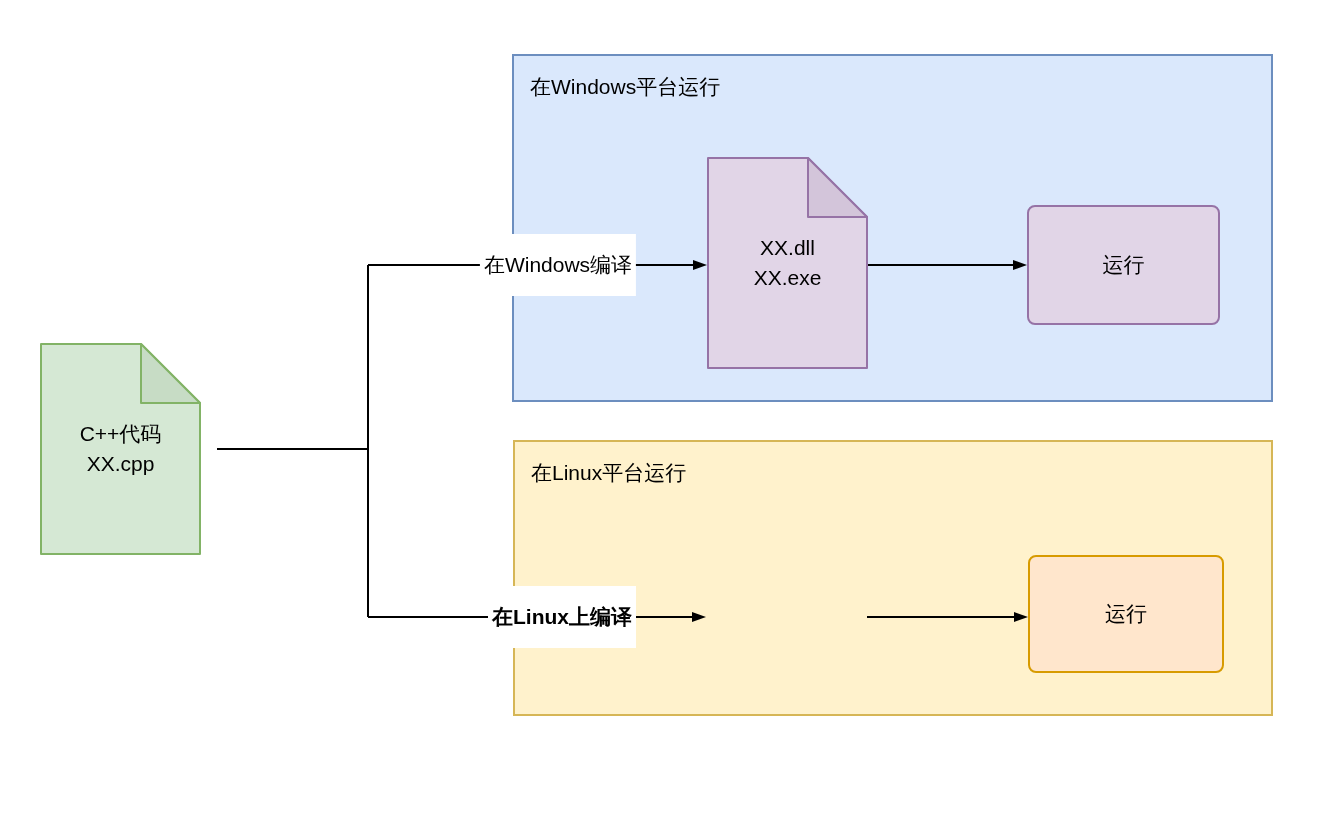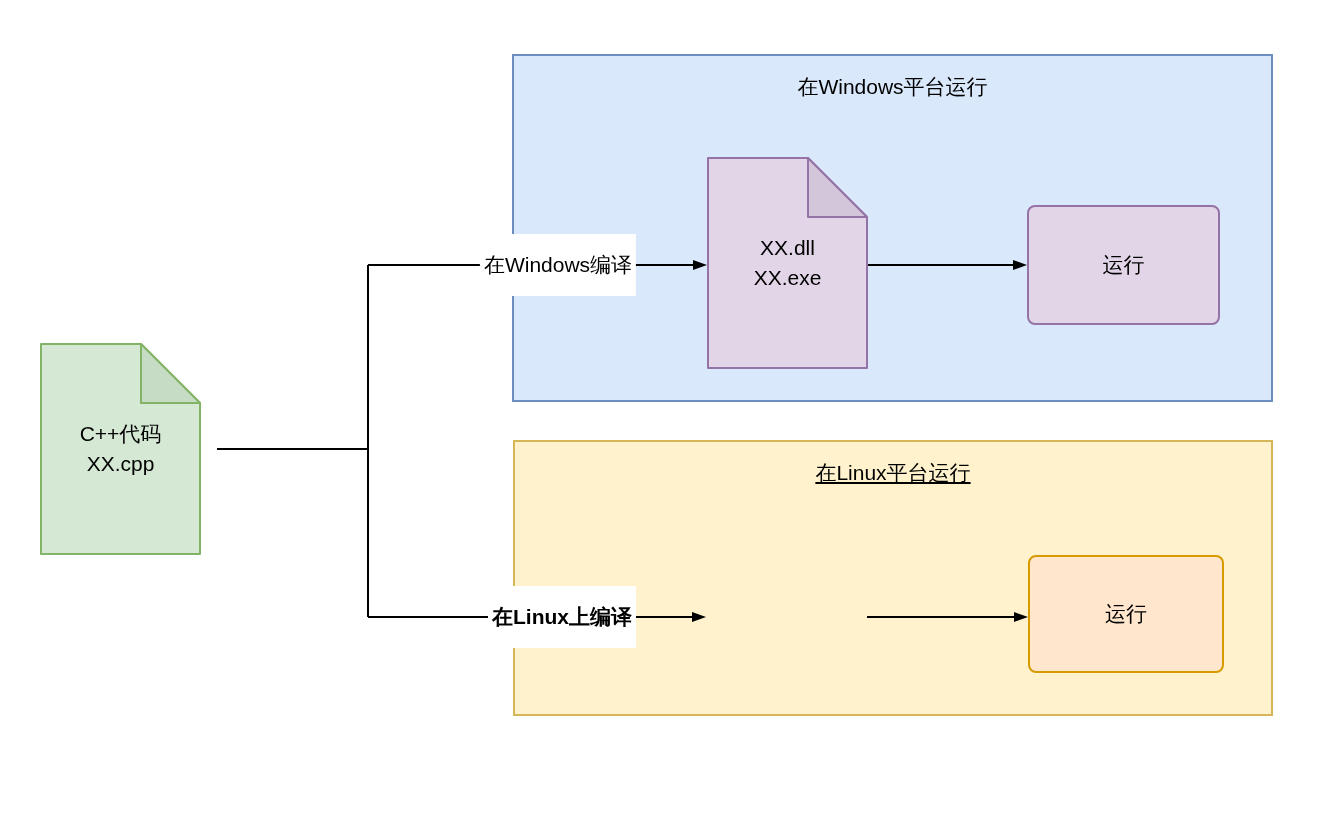--- a/index.html
+++ b/index.html
@@ -26,28 +26,28 @@
     left: 512px; top: 54px;
     width: 761px; height: 348px;
     background: #dae8fc;
     border-color: #6c8ebf;
   }
   .container.linux {
     left: 513px; top: 440px;
     width: 760px; height: 276px;
     background: #fff2cc;
     border-color: #d6b656;
-    text-decoration: underline;
   }
   .container-title {
     width: 100%;
     padding-top: 18px;
-    text-align: center;
+    text-align: left;
     font-size: 21px;
     line-height: 26px;
+    padding-left: 16px;
   }
   
   .doc-node {
     position: absolute;
     width: 161px;
     height: 212px;
   }
   .doc-node svg.doc-shape {
     position: absolute;
     left: 0; top: 0;

